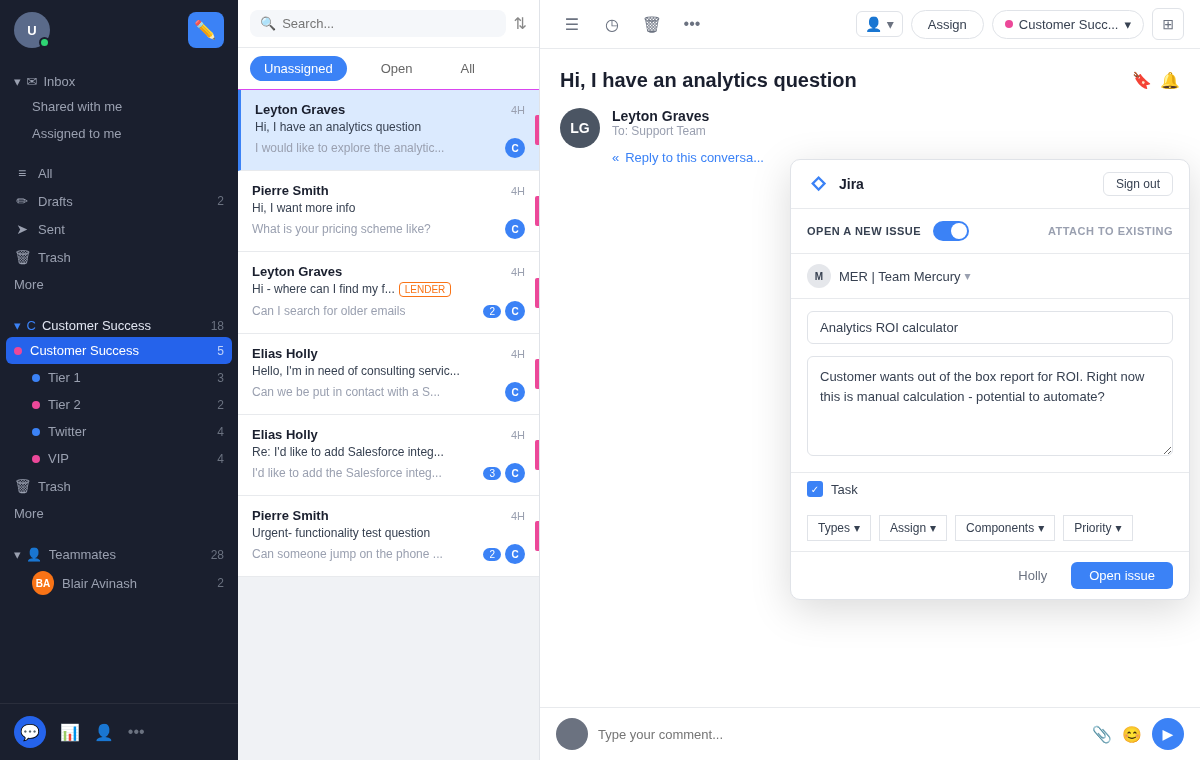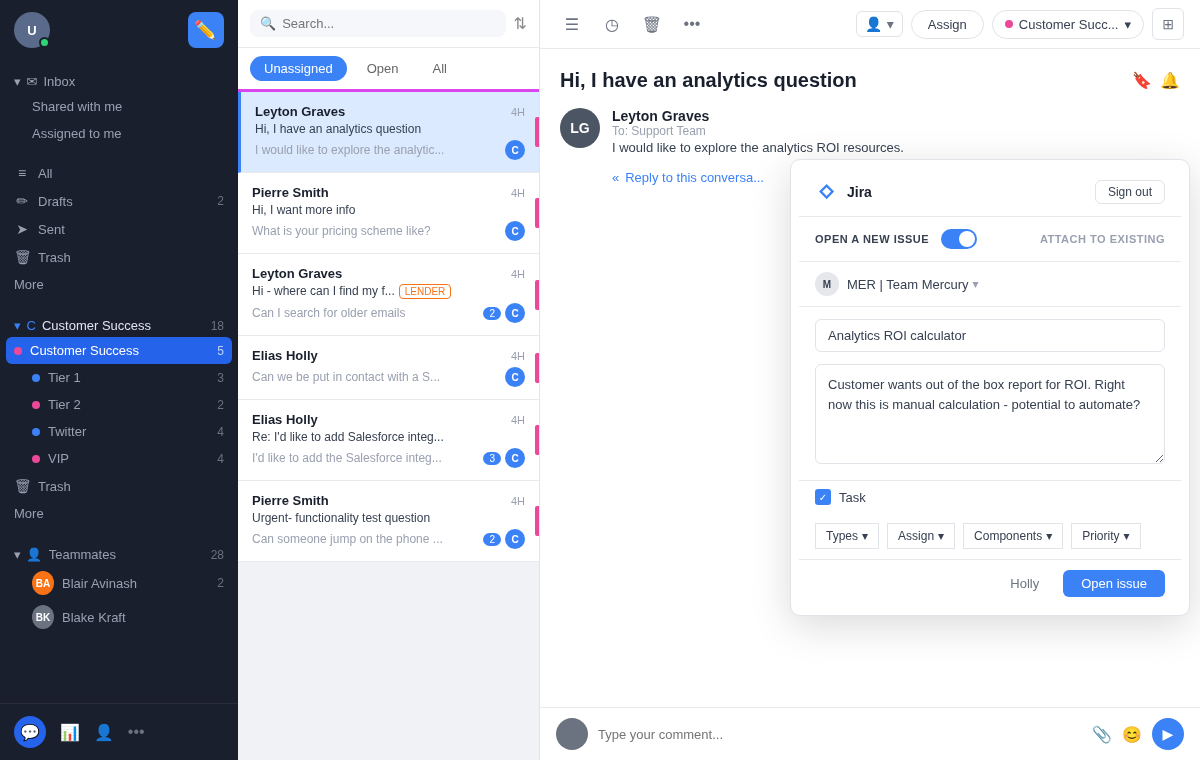--- a/index.html
+++ b/index.html
@@ -164,23 +164,23 @@
       outline: none;
       font-size: 13px;
       color: #888;
       width: 100%;
     }
     .search-icon { color: #aaa; font-size: 13px; }
     .sort-icon { color: #888; font-size: 16px; cursor: pointer; }
     .conv-tabs {
       display: flex;
       background: white;
-      border-bottom: 3px solid #d946ef;
+      border-bottom: 1px solid #d946ef;
       padding: 8px 12px;
-      gap: 6px;
+      gap: 20px;
     }
     .conv-tab {
       padding: 5px 14px;
       border-radius: 20px;
       font-size: 13px;
       cursor: pointer;
       color: #666;
     }
     .conv-tab.active {
       background: #3b82f6;
@@ -478,21 +478,21 @@
     .jira-overlay {
       position: absolute;
       top: 110px;
       right: 10px;
       width: 400px;
       background: white;
       border: 1px solid #e0e3e8;
       border-radius: 10px;
       box-shadow: 0 10px 40px rgba(0,0,0,0.15);
       z-index: 10;
-      padding: 8px;
+      padding: 0;
       overflow: hidden;
     }
     .jira-header {
       display: flex;
       align-items: center;
       padding: 12px 16px;
       border-bottom: 1px solid #e8eaed;
       gap: 8px;
     }
     .jira-logo {
@@ -797,24 +797,20 @@
     <div class="sidebar-group-header">
       <span>▾</span>
       <span>👤</span>
       <span>Teammates</span>
       <span class="count">28</span>
     </div>
     <div class="teammate-item">
       <div class="teammate-avatar" style="background:#f97316;">BA</div>
       <span class="teammate-name">Blair Avinash</span>
       <span class="teammate-count">2</span>
-    </div>
-    <div class="teammate-item">
-      <div class="teammate-avatar" style="background:#6b7280;">BK</div>
-      <span class="teammate-name">Blake Kraft</span>
     </div>
   </div>
 
   <div class="sidebar-footer">
     <div class="footer-icon">💬</div>
     <div class="footer-icon-plain">📊</div>
     <div class="footer-icon-plain">👤</div>
     <div class="footer-icon-plain">•••</div>
   </div>
 </div>
@@ -876,20 +872,21 @@
           <div class="avatar-sm">C</div>
         </div>
       </div>
       <div class="pink-indicator"></div>
     </div>
       <div class="conv-item">
       <div class="conv-item-top">
         <span class="conv-name">Elias Holly</span>
         <span class="conv-time">4H</span>
       </div>
+      <div class="conv-subject">Hello, I'm in need of consulting servic...</div>
       <div class="conv-item-bottom">
         <span class="conv-preview">Can we be put in contact with a S...</span>
         <div style="display:flex;align-items:center;gap:4px;">
 
           <div class="avatar-sm">C</div>
         </div>
       </div>
       <div class="pink-indicator"></div>
     </div>
       <div class="conv-item">
@@ -954,21 +951,20 @@
         <span style="cursor:pointer;">🔖</span>
         <span style="cursor:pointer;">🔔</span>
       </div>
     </div>
 
     <div class="message-card">
       <div class="message-avatar">LG</div>
       <div class="message-content">
         <div class="message-sender">Leyton Graves</div>
         <div class="message-to">To: Support Team</div>
-        <div class="message-text">I would like to explore the analytics ROI resources.</div>
         <div class="reply-btn">
           <span>«</span>
           <span>Reply to this conversa...</span>
         </div>
       </div>
     </div>
 
     <div class="jira-overlay">
       <div class="jira-header">
         <div class="jira-logo">

